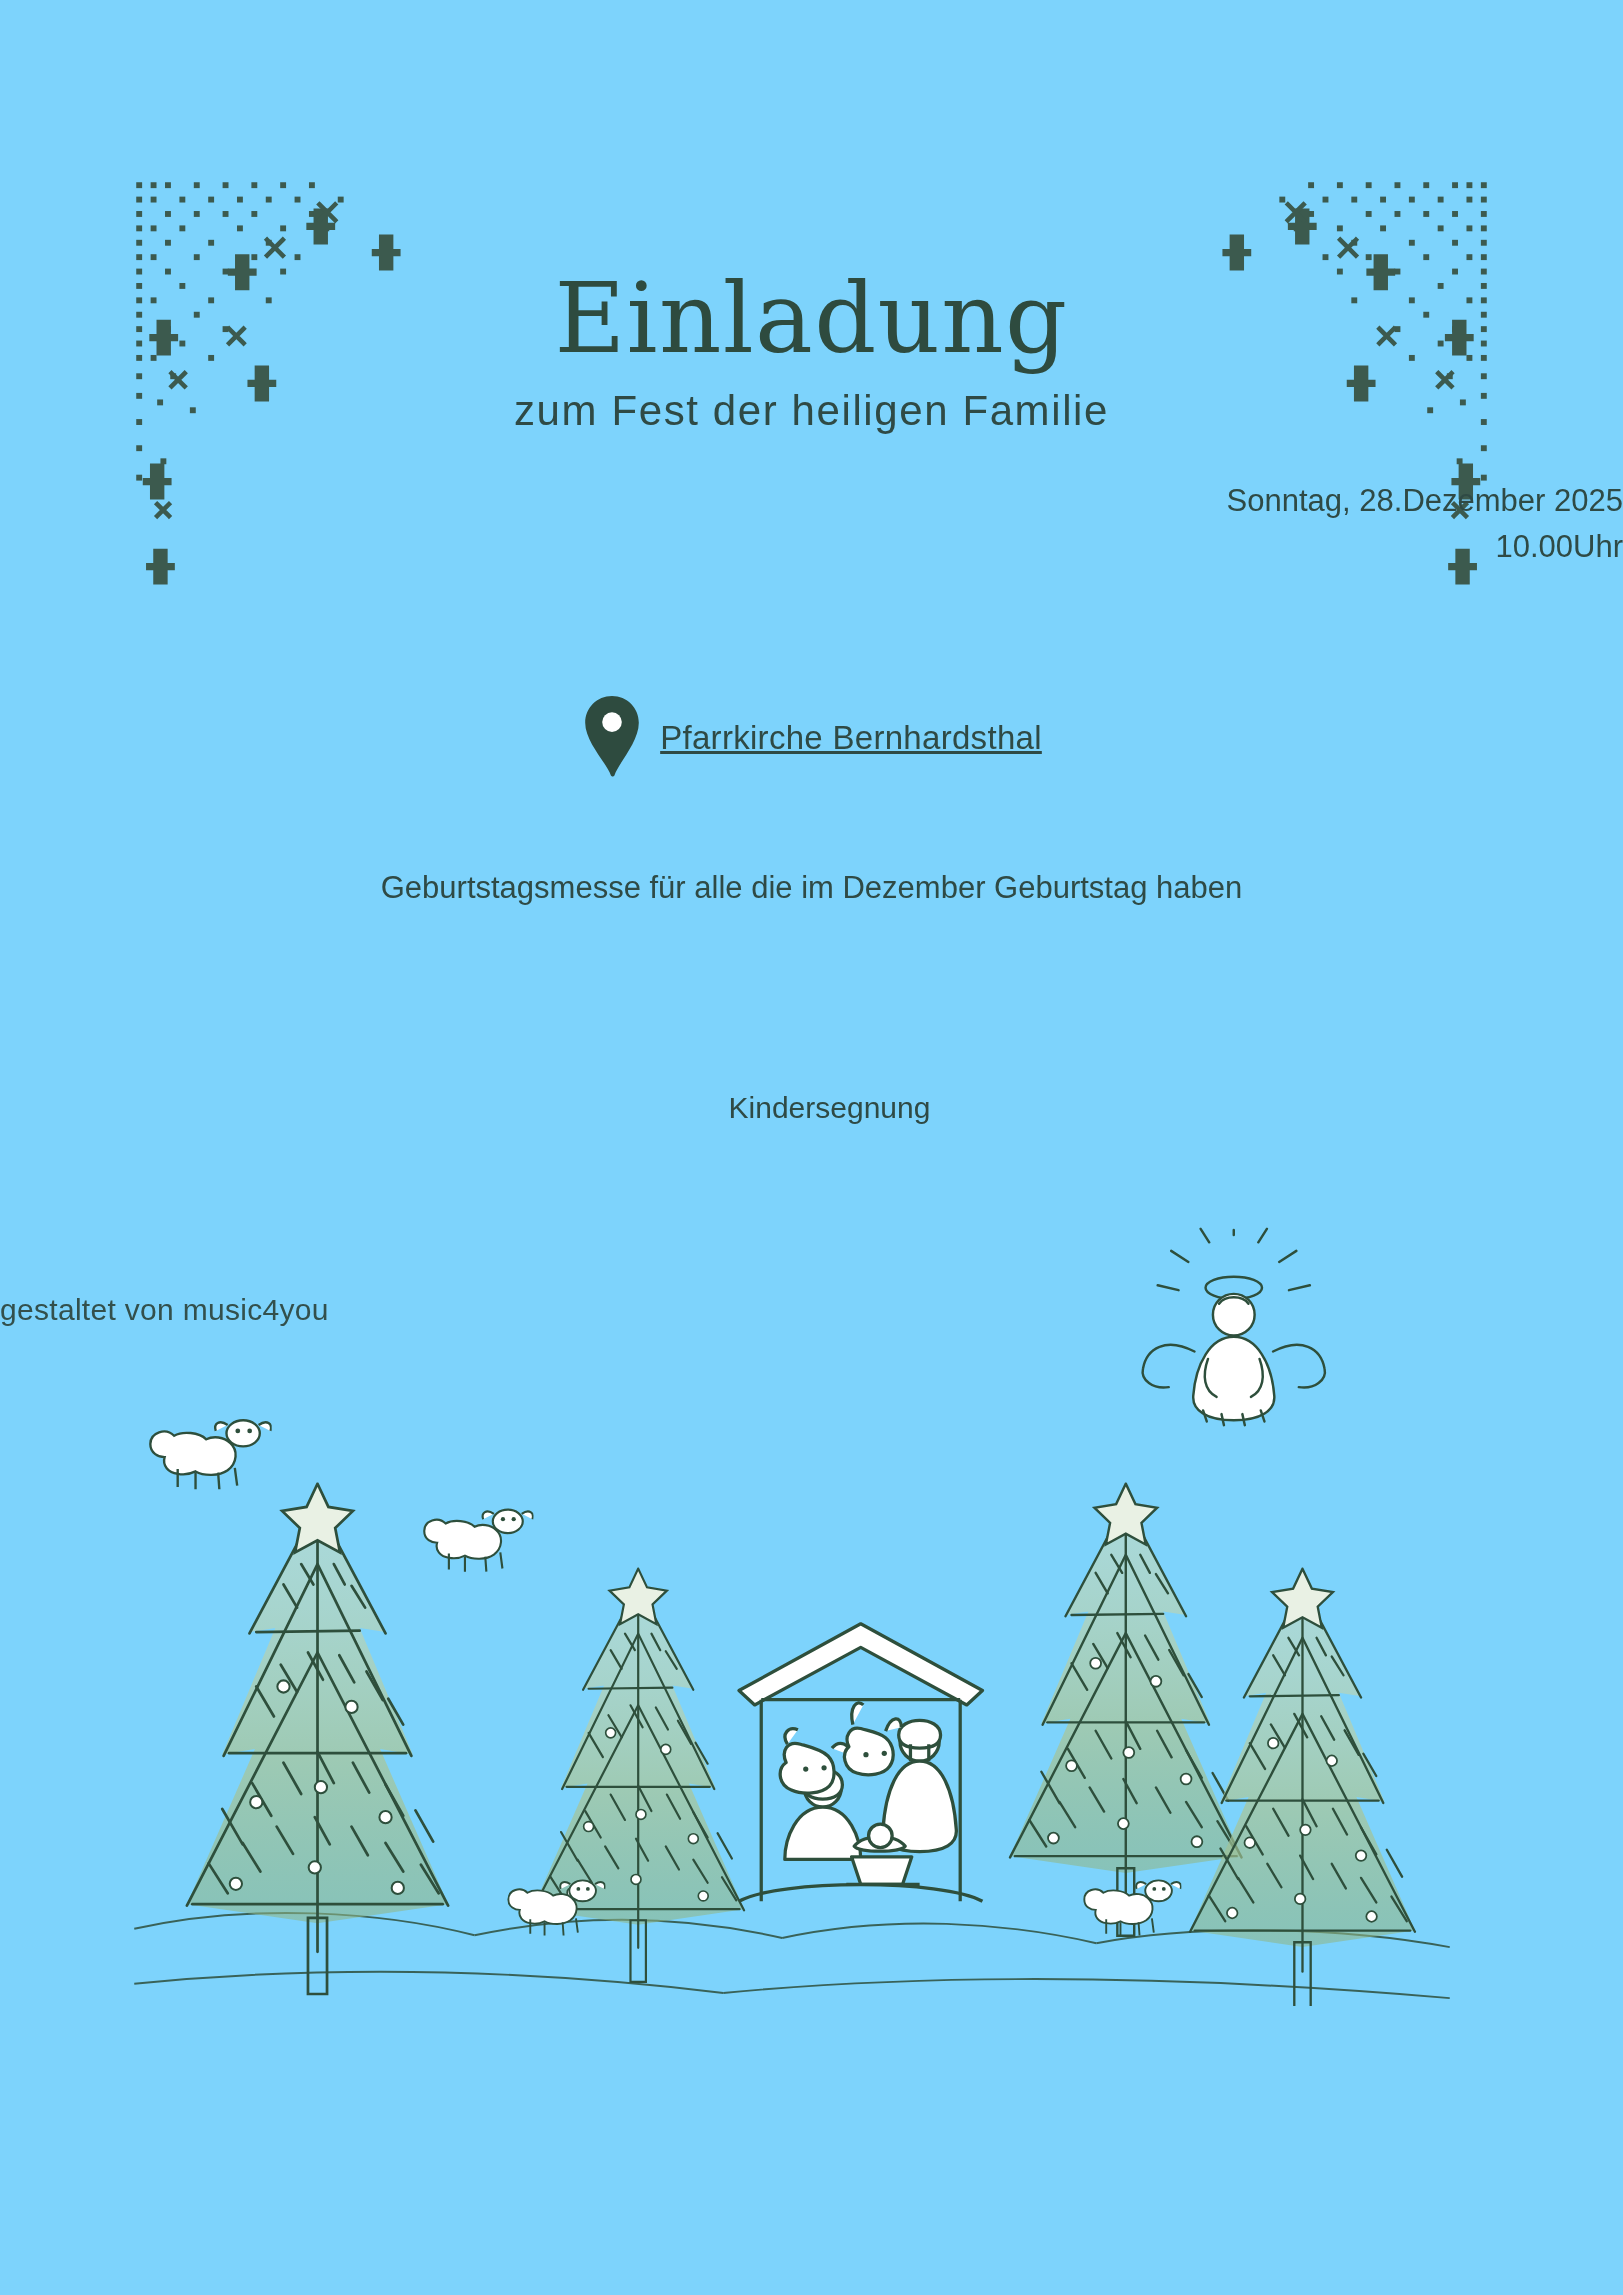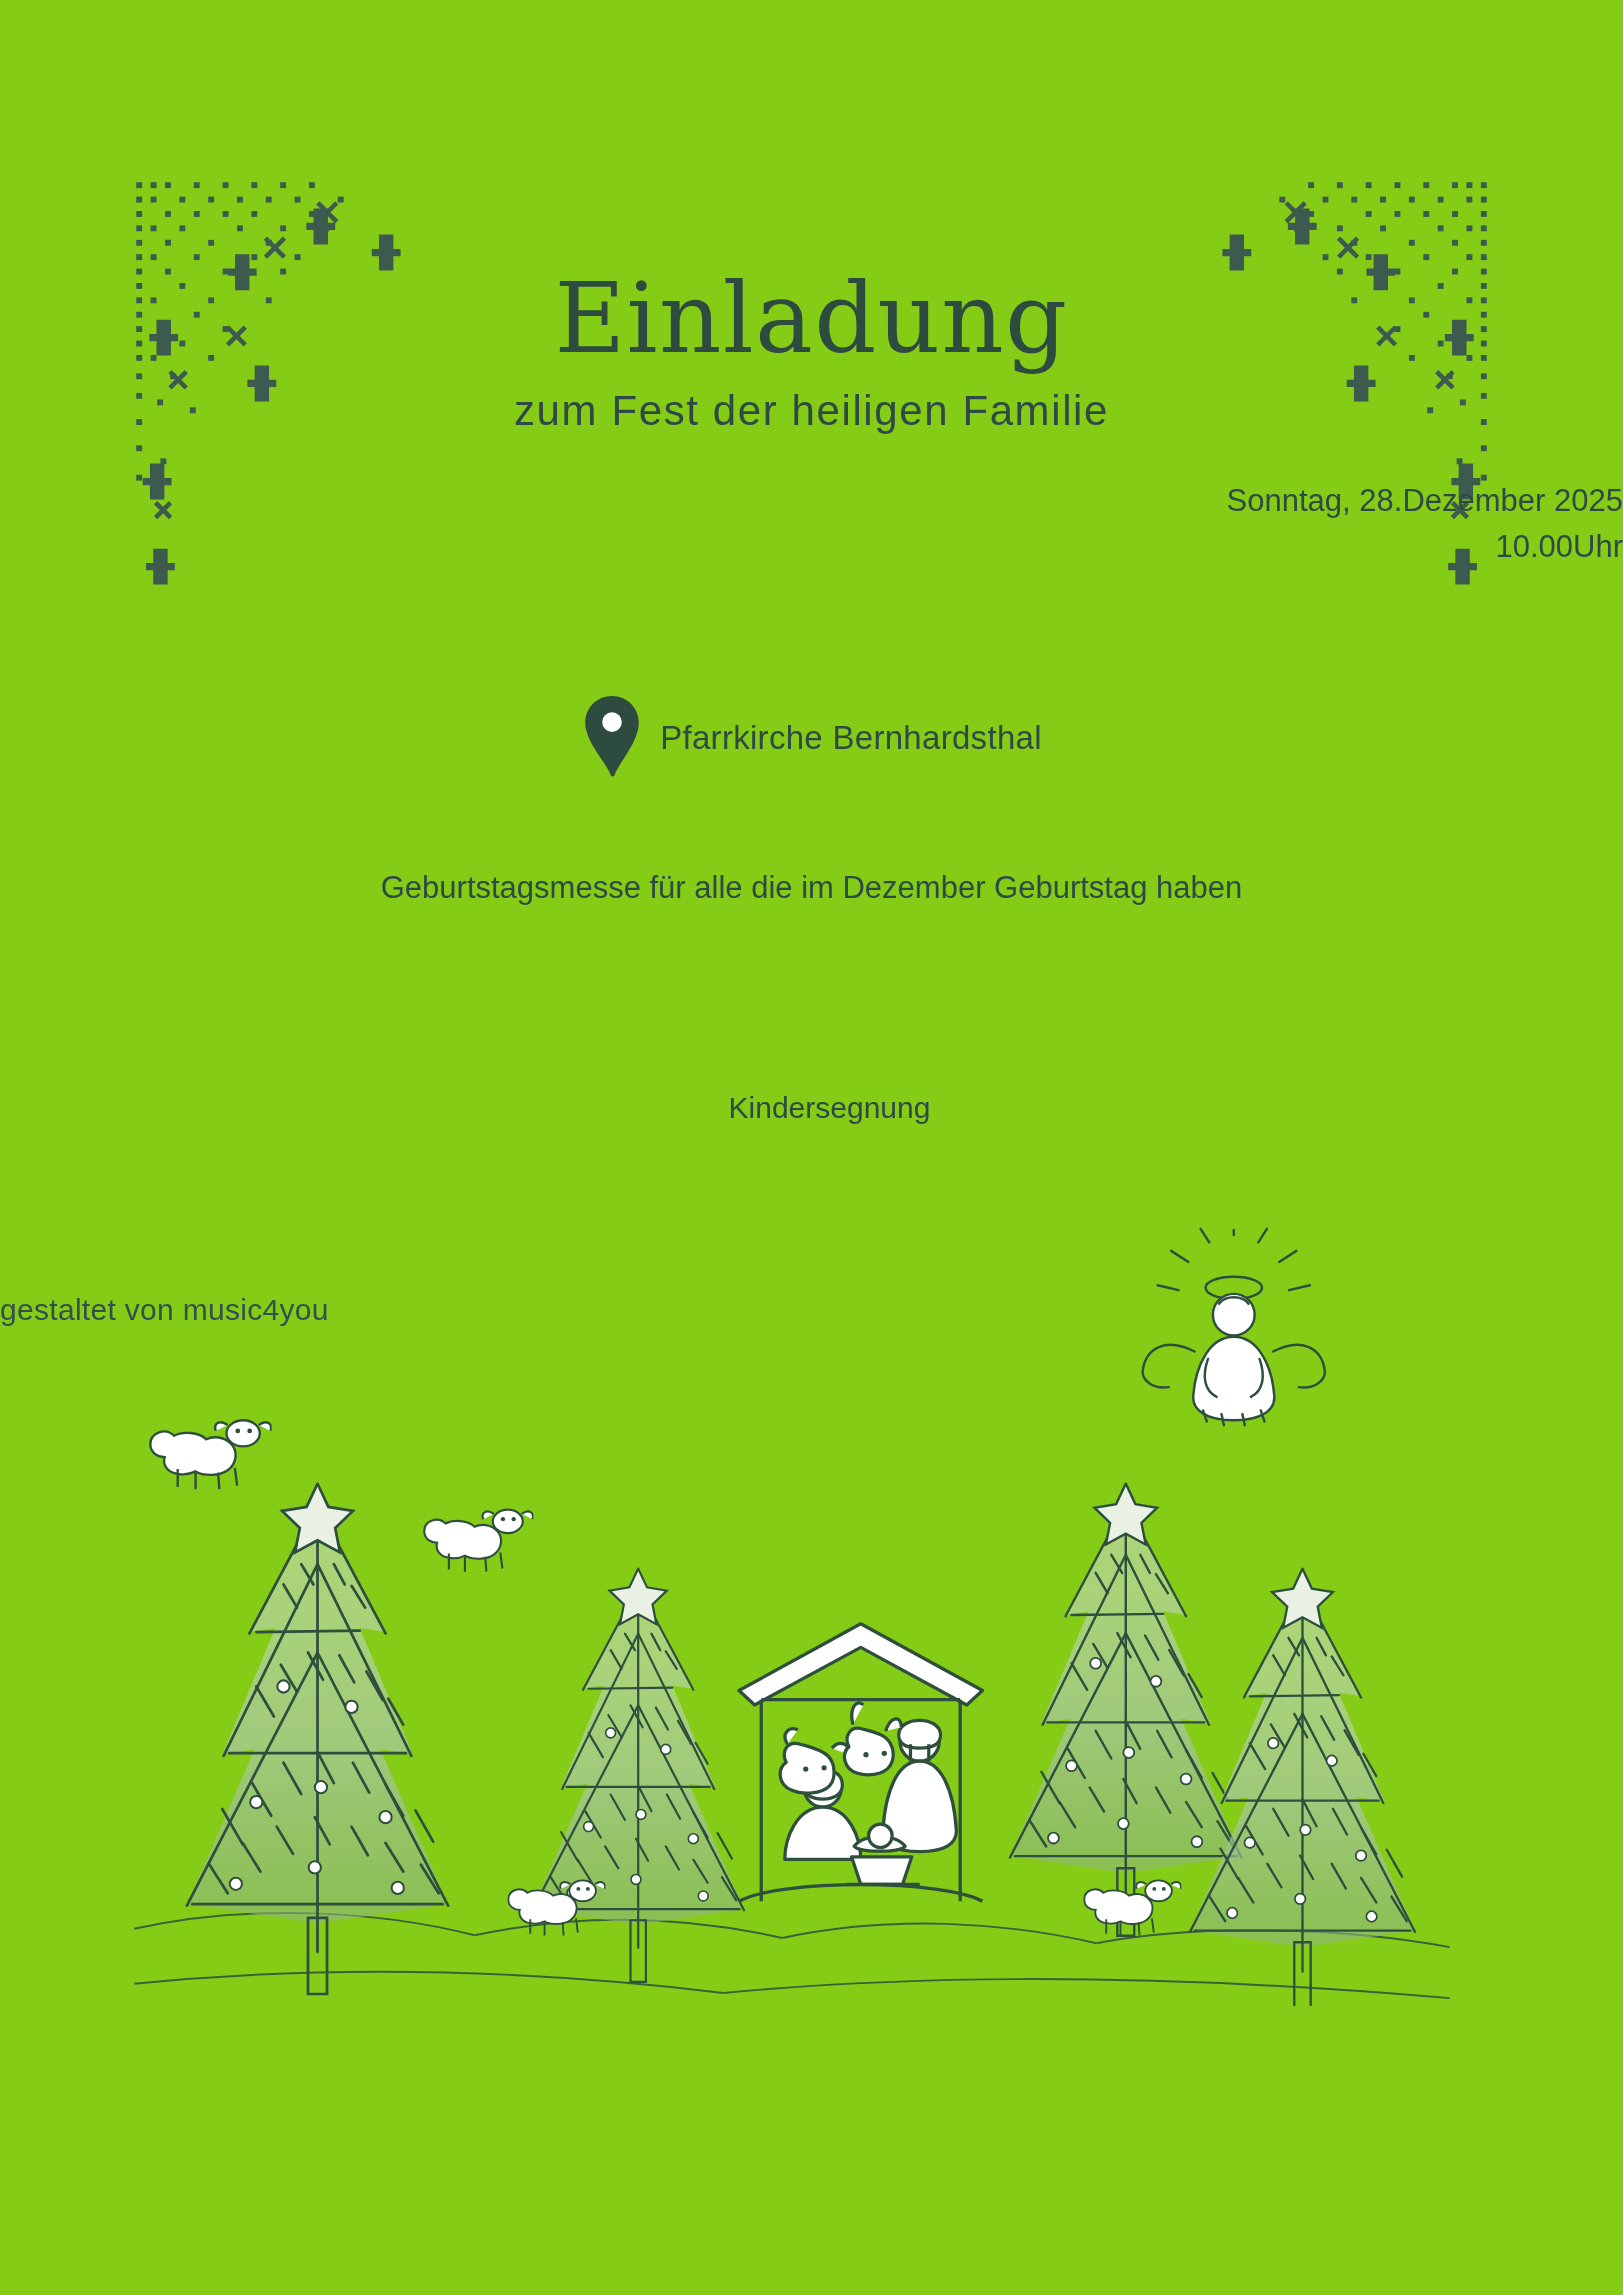--- a/index.html
+++ b/index.html
@@ -13,21 +13,21 @@
     position: relative;
     overflow: hidden;
     font-family: "Liberation Sans", sans-serif;
     color: #2d4a3e;
   }
 
   
   .page {
     position: absolute;
     inset: 0;
-    background: #84cc16;
+    background: #7dd3fc;
   }
 
   
   .corner {
     position: absolute;
     width: 458px;
     height: 458px;
     pointer-events: none;
   }
   .corner-left  { left: 131px; top: 177px; }
@@ -75,20 +75,21 @@
     display: flex;
     align-items: center;
     justify-content: center;
     gap: 17px;
   }
   .pin-icon { display: block; }
   .location-text {
     font-size: 33px;
     color: #2f4a45;
     letter-spacing: 0.3px;
+    text-decoration: underline;
   }
 
   
   .body-block {
     position: absolute;
     left: 0;
     right: 0;
     top: 864px;
     text-align: center;
   }

